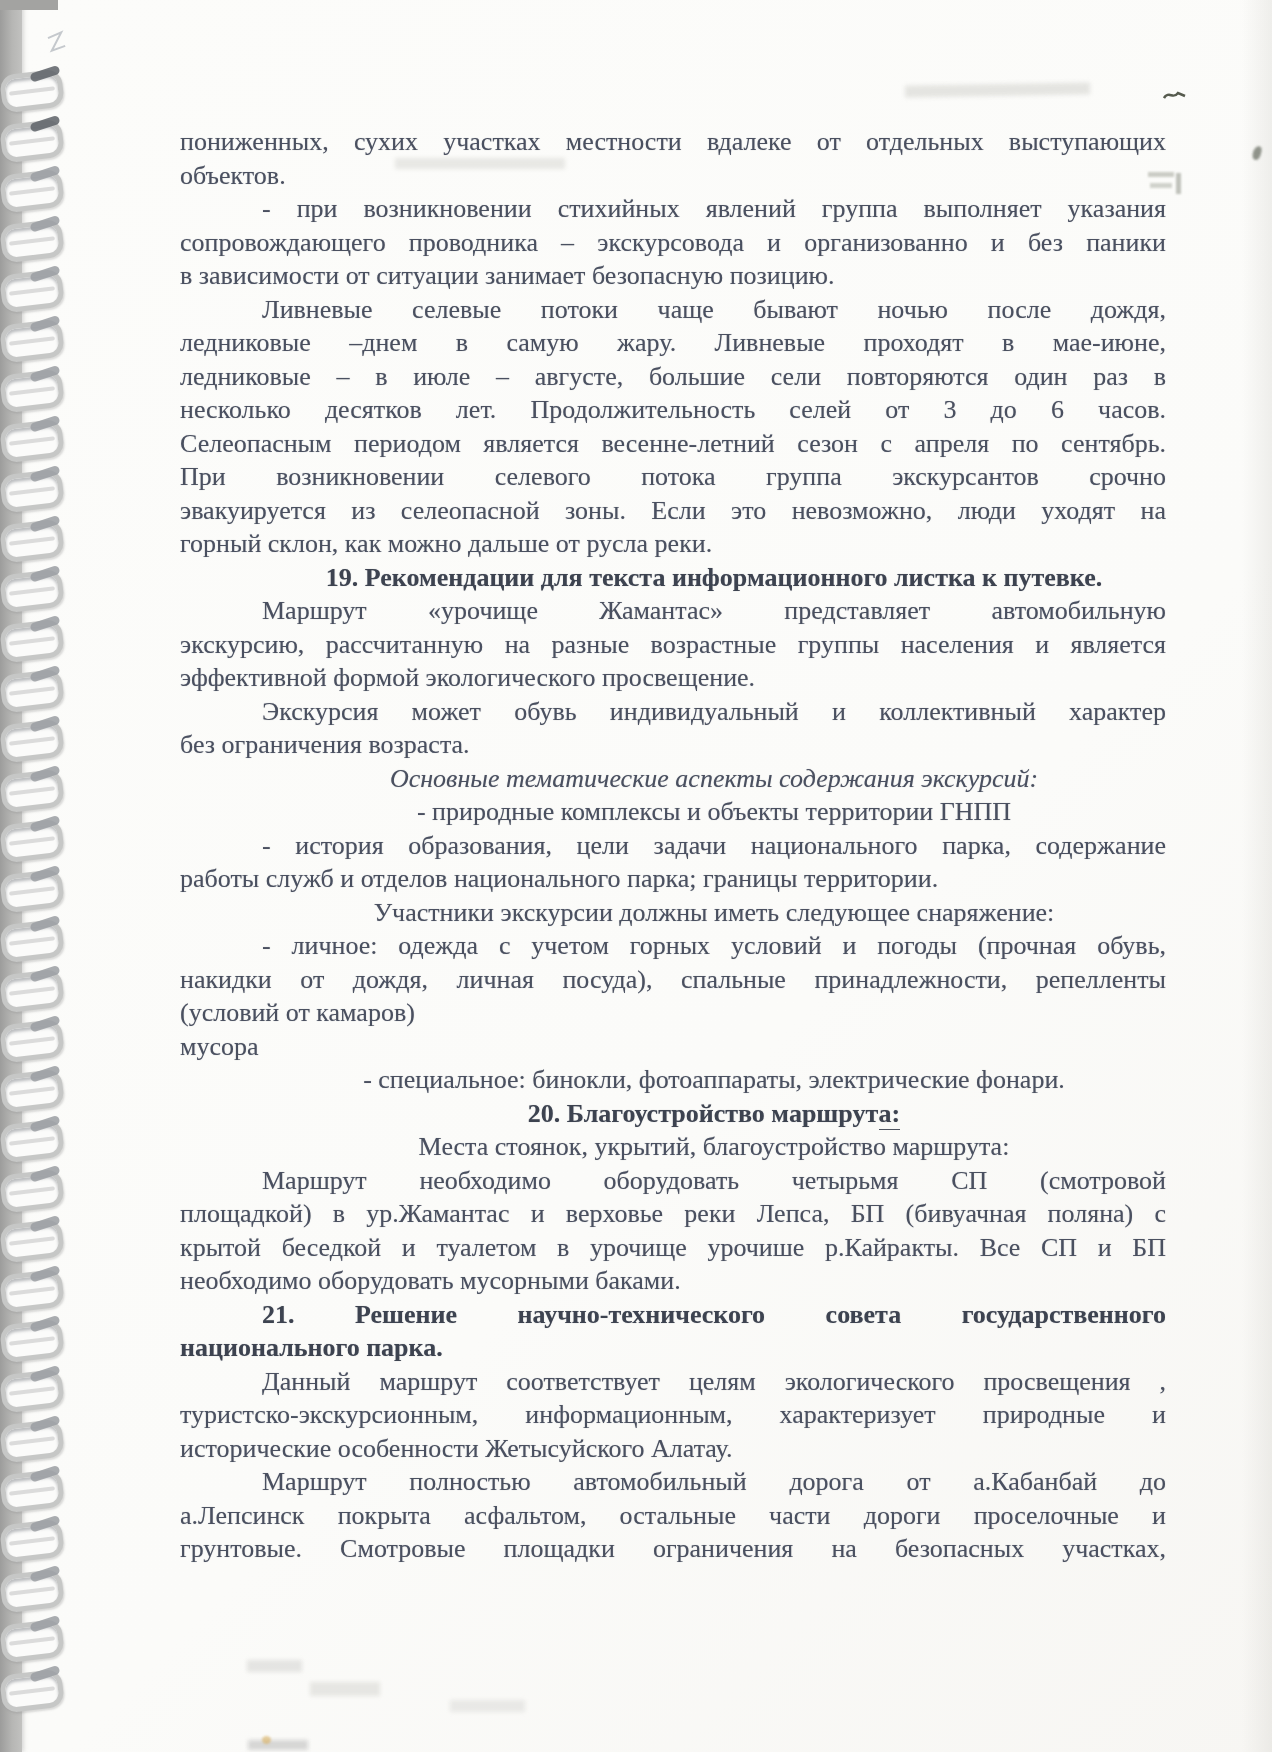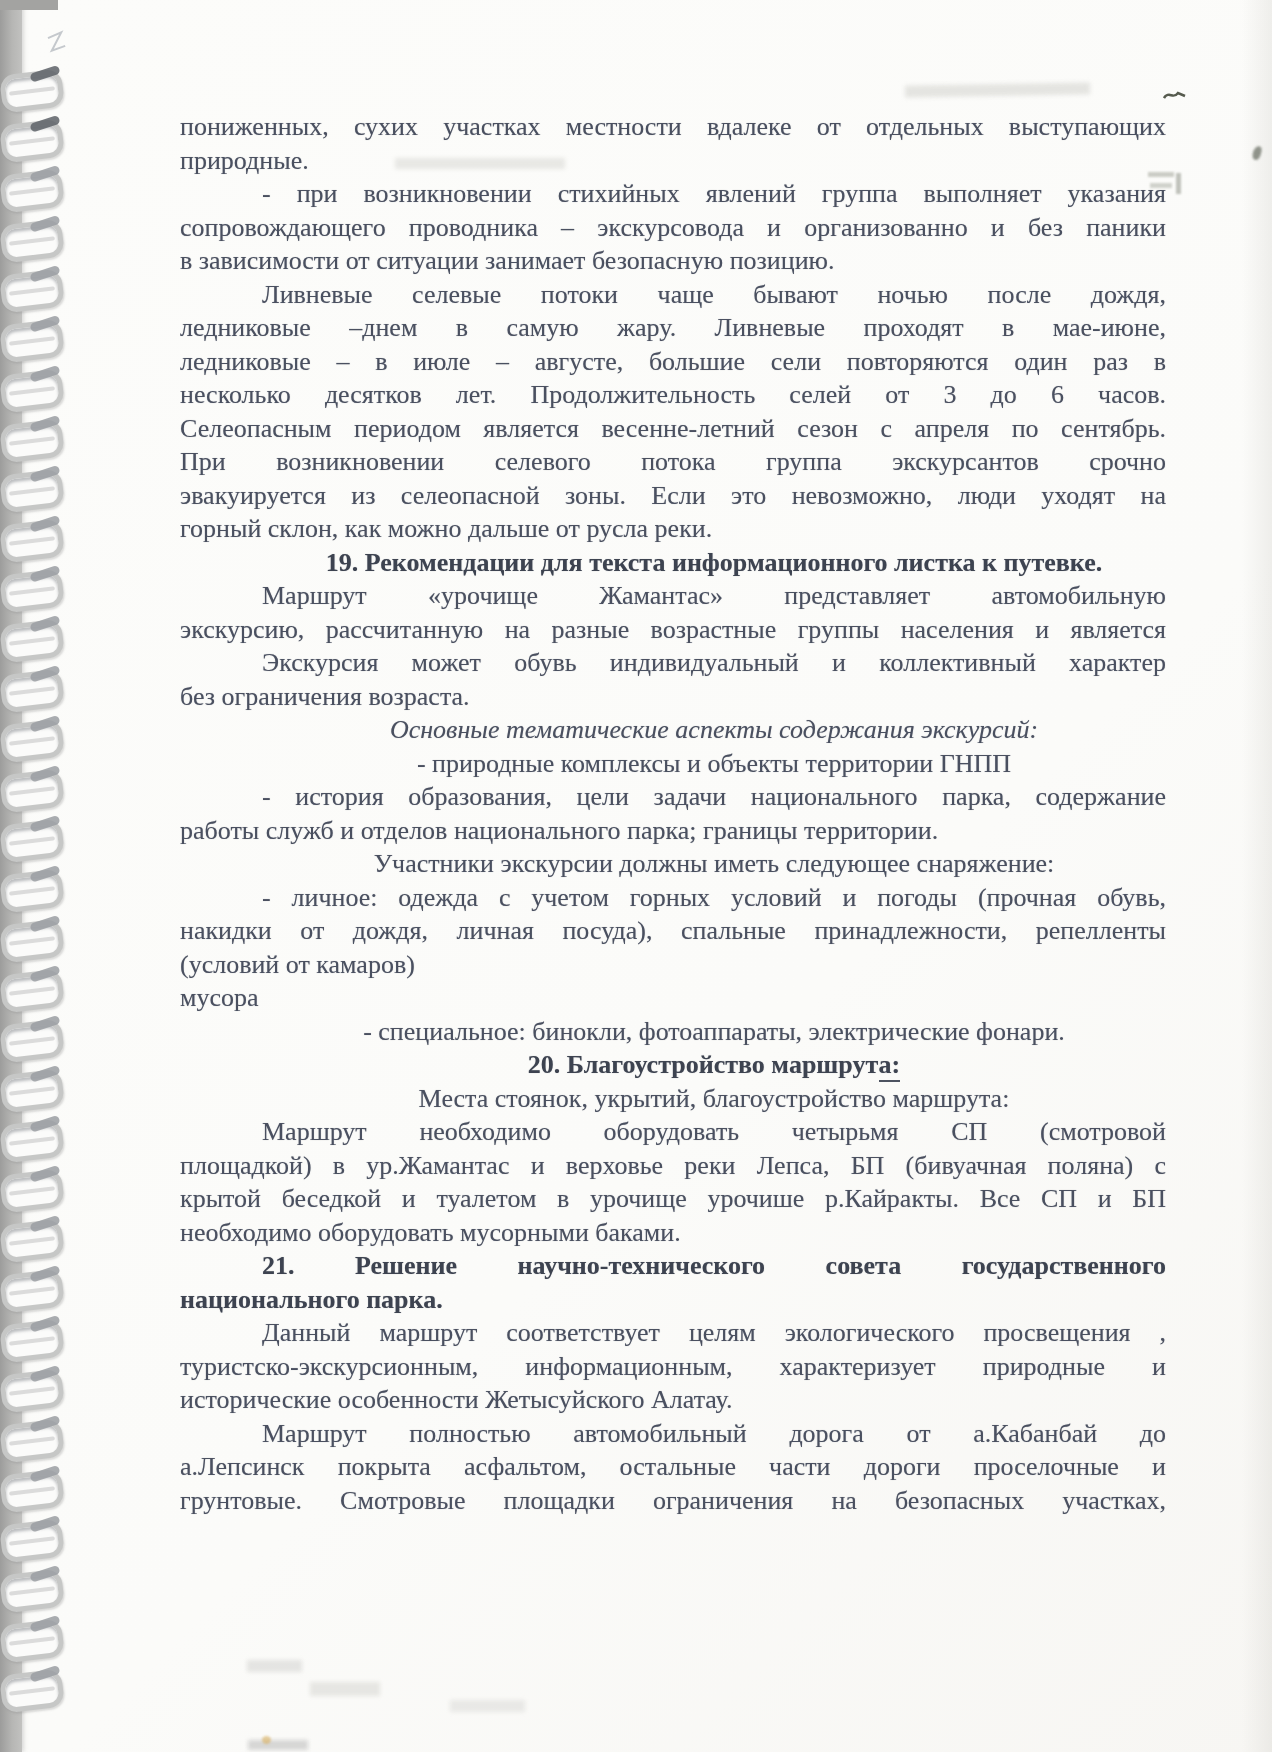--- a/index.html
+++ b/index.html
@@ -24,21 +24,21 @@
   .coil::before{
     content:"";position:absolute;right:-4px;top:-6px;width:30px;height:9px;
     background:#9a9da2;border-radius:5px;transform:rotate(-11deg);opacity:.85;
   }
   .coil::after{
     content:"";position:absolute;left:3px;right:3px;top:42%;height:4px;
     background:rgba(160,160,160,.35);border-radius:2px;
   }
   .coil:nth-child(-n+2)::before{background:#5d6167;}
   
-  .doc-body{position:absolute;left:180px;top:110px;width:986px;}
+  .doc-body{position:absolute;left:180px;top:125px;width:986px;}
   .line{
     height:33.5px;line-height:33.5px;font-size:26px;color:#4a5060;
     text-shadow:0 0 1px rgba(74,80,96,.4);overflow:hidden;
   }
   .line.j{text-align:justify;text-align-last:justify;}
   .line.ind{text-indent:82px;text-align:center;}
   .line.b{font-weight:700;color:#3d4350;}
   .line.it{font-style:italic;}
   .u{border-bottom:2px solid #4d5360;padding-bottom:1px;}
   
@@ -123,35 +123,36 @@
   <div class="smudge sm-eqv blur1"></div>
   <div class="smudge sm-comma blur1"></div>
   <div class="smudge sm-b1 blur2"></div>
   <div class="smudge sm-b2 blur2"></div>
   <div class="smudge sm-b3 blur2"></div>
   <div class="smudge sm-b4 blur2"></div>
   <div class="smudge sm-dot blur1"></div>
 
   <div class="doc-body" id="doc-body">
       <div class="line j">пониженных, сухих участках местности вдалеке от отдельных выступающих</div>
-      <div class="line">природные.</div>
+      <div class="line">объектов.</div>
       <div class="line j ind">- при возникновении стихийных явлений группа выполняет указания</div>
       <div class="line j">сопровождающего проводника – экскурсовода и организованно и без паники</div>
       <div class="line">в зависимости от ситуации занимает безопасную позицию.</div>
       <div class="line j ind">Ливневые селевые потоки чаще бывают ночью после дождя,</div>
       <div class="line j">ледниковые –днем в самую жару. Ливневые проходят в мае-июне,</div>
       <div class="line j">ледниковые – в июле – августе, большие сели повторяются один раз в</div>
       <div class="line j">несколько десятков лет. Продолжительность селей от 3 до 6 часов.</div>
       <div class="line j">Селеопасным периодом является весенне-летний сезон с апреля по сентябрь.</div>
       <div class="line j">При возникновении селевого потока группа экскурсантов срочно</div>
       <div class="line j">эвакуируется из селеопасной зоны. Если это невозможно, люди уходят на</div>
       <div class="line">горный склон, как можно дальше от русла реки.</div>
       <div class="line ind b">19. Рекомендации для текста  информационного листка к путевке.</div>
       <div class="line j ind">Маршрут «урочище Жамантас» представляет автомобильную</div>
       <div class="line j">экскурсию, рассчитанную на разные возрастные группы населения и является</div>
+      <div class="line">эффективной формой экологического просвещение.</div>
       <div class="line j ind">Экскурсия может обувь индивидуальный и коллективный характер</div>
       <div class="line">без ограничения возраста.</div>
       <div class="line ind it">Основные тематические аспекты содержания экскурсий:</div>
       <div class="line ind">- природные комплексы и объекты территории ГНПП</div>
       <div class="line j ind">- история образования, цели  задачи национального парка, содержание</div>
       <div class="line">работы служб и отделов национального парка; границы территории.</div>
       <div class="line ind">Участники экскурсии должны иметь следующее снаряжение:</div>
       <div class="line j ind">- личное: одежда с учетом горных условий и погоды (прочная обувь,</div>
       <div class="line j">накидки от дождя, личная посуда), спальные принадлежности, репелленты</div>
       <div class="line">(условий от камаров)</div>

